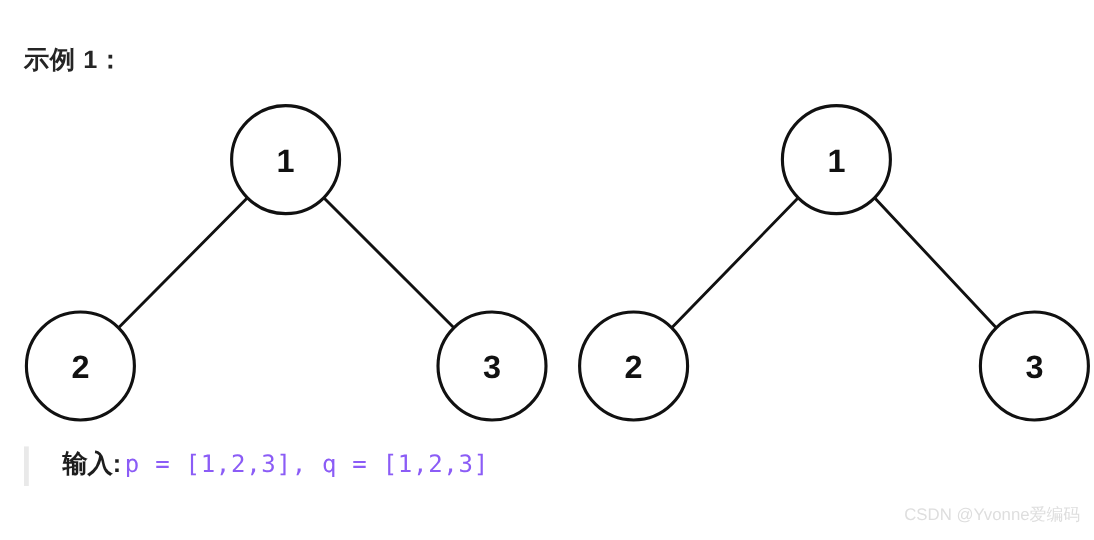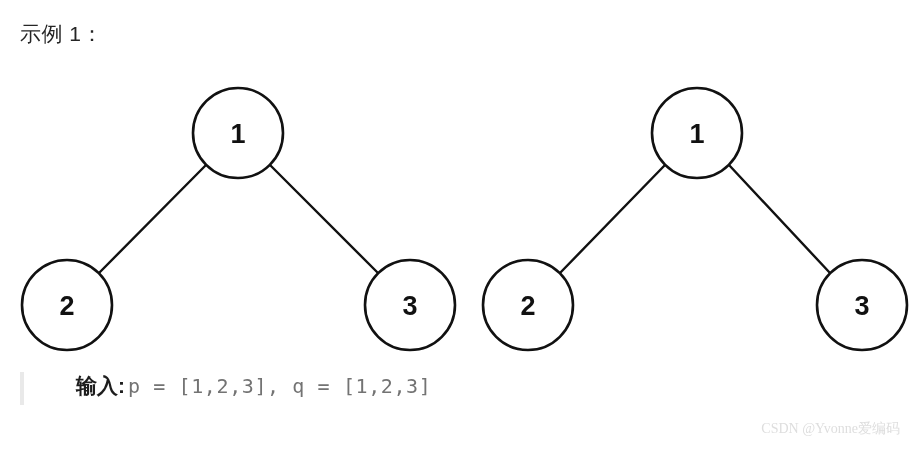--- a/index.html
+++ b/index.html
@@ -13,23 +13,23 @@
     position: relative;
     overflow: hidden;
     font-family: "Liberation Sans", "DejaVu Sans", sans-serif;
     -webkit-font-smoothing: antialiased;
   }
 
   
   .example-heading {
     position: absolute;
     left: 20px;
-    top: 20px;
+    top: 36px;
     font-size: 21px;
-    font-weight: normal;
+    font-weight: bold;
     color: #252525;
     letter-spacing: 0.5px;
     white-space: nowrap;
   }
 
   
   .tree-figure {
     position: absolute;
     left: 0;
     top: 0;
@@ -74,35 +74,34 @@
     align-items: baseline;
     white-space: nowrap;
     height: 33px;
   }
   .io-label {
     font-family: "Liberation Sans", "DejaVu Sans", sans-serif;
     font-size: 21px;
     font-weight: bold;
     color: #1d1d1d;
     margin-right: 3px;
-    margin-left: 24px;
   }
   .io-code {
     font-family: "DejaVu Sans Mono", "Liberation Mono", monospace;
     font-size: 20px;
-    color: #737373;
+    color: #8b5cf6;
     letter-spacing: 0.6px;
   }
 
   
   .watermark {
     position: absolute;
     right: 12px;
     bottom: 12px;
-    font-family: Liberation Serif, serif;
+    font-family: Liberation Sans, sans-serif;
     font-size: 14px;
     color: #dedede;
     white-space: nowrap;
     user-select: none;
   }
 </style>
 </head>
 <body>
 
 <div class="example-heading">示例 1：</div>

